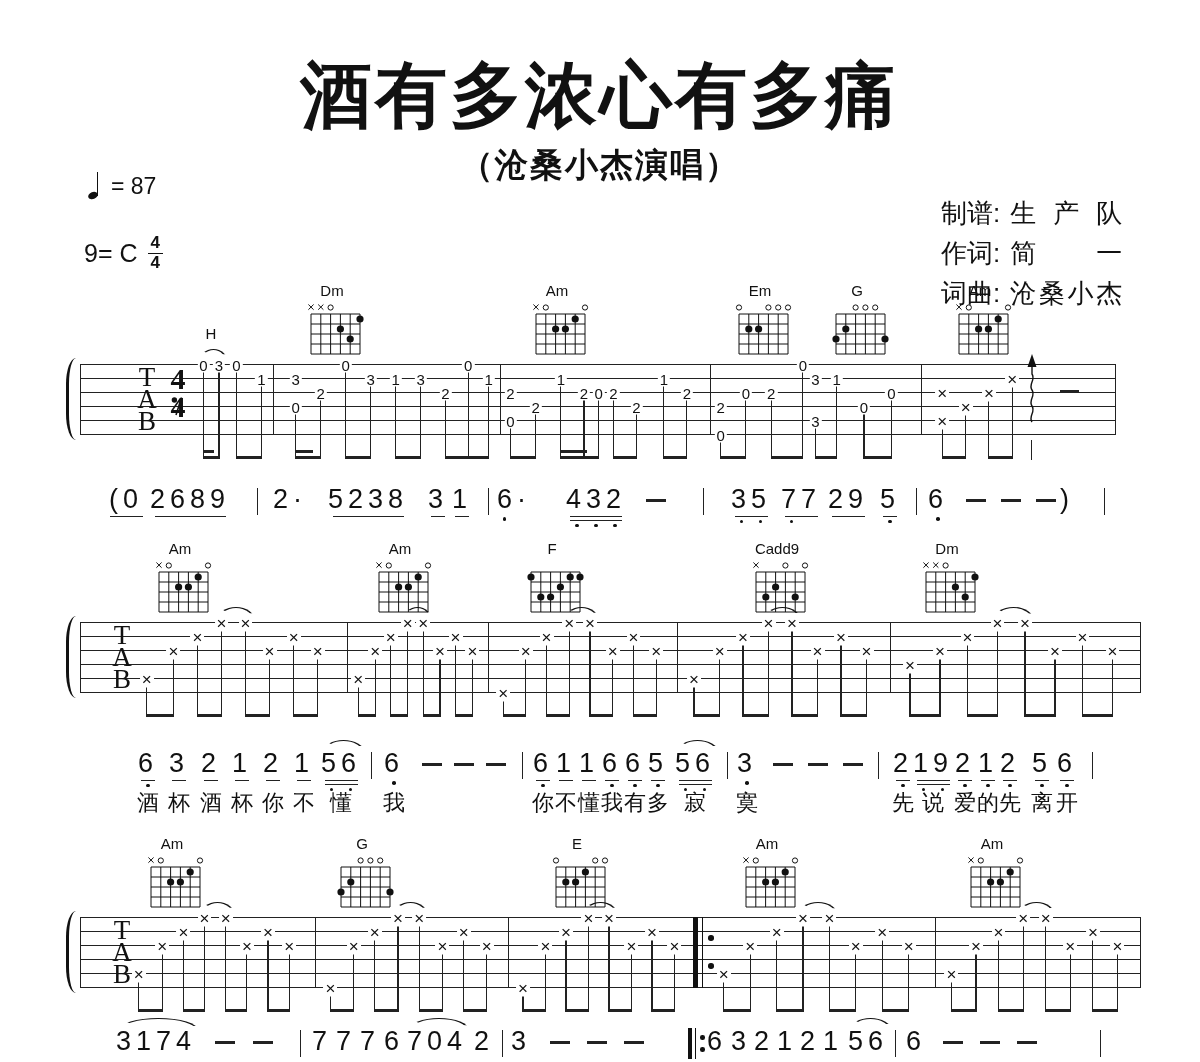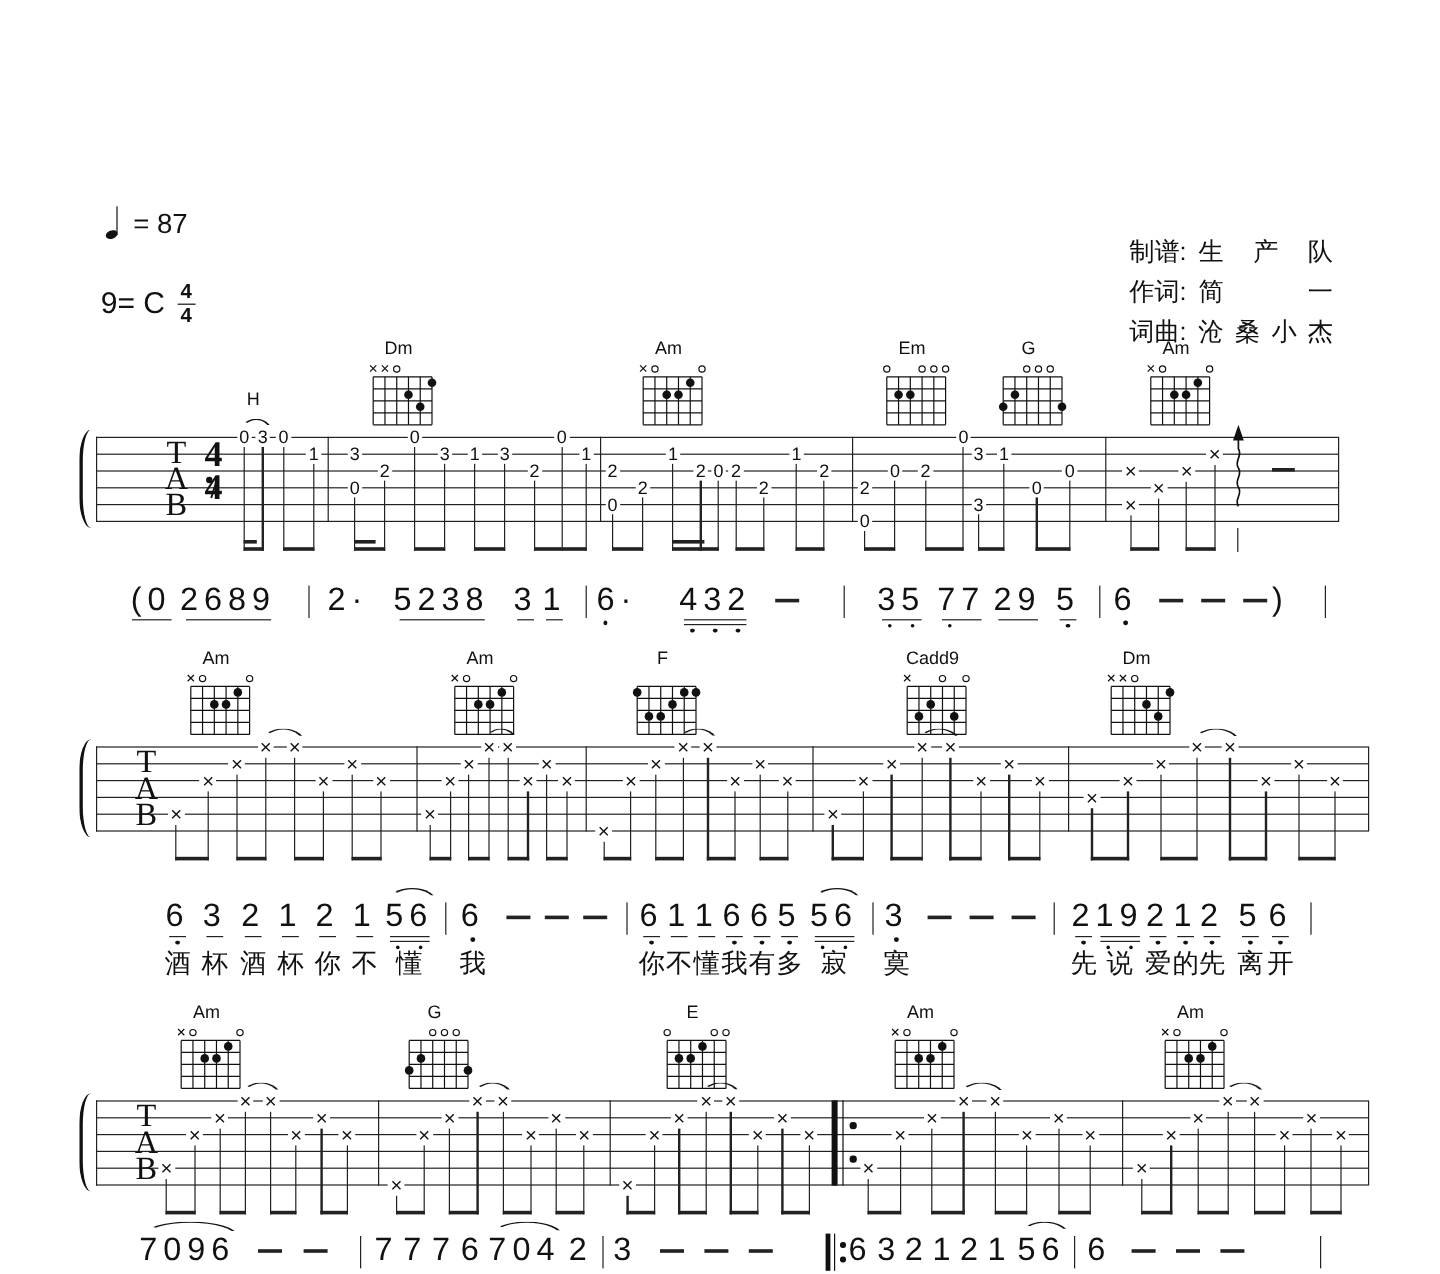--- a/index.html
+++ b/index.html
@@ -11,36 +11,38 @@
   #title{left:0;right:0;top:48px;text-align:center;font-size:72px;font-weight:700;letter-spacing:3px;}
   #subtitle{left:0;right:0;top:143px;text-align:center;font-size:33px;font-weight:700;letter-spacing:2px;}
   #tempo{left:88px;top:172px;display:flex;align-items:center;gap:10px;font-size:23px;}
   .qnote{position:relative;width:13px;height:28px;display:inline-block;}
   .qnote:before{content:"";position:absolute;left:0;bottom:1px;width:10px;height:7px;background:#111;border-radius:50%;transform:rotate(-20deg);}
   .qnote:after{content:"";position:absolute;left:8.5px;top:0;width:1.8px;height:24px;background:#111;}
   #key{left:84px;top:234px;display:flex;align-items:center;gap:10px;font-size:25px;}
   .frac{display:inline-flex;flex-direction:column;align-items:center;font-size:17px;font-weight:700;line-height:1.1;}
   .frac i{font-style:normal;padding:0 3px;}
   .frac i:first-child{border-bottom:1.6px solid #111;}
-  #credits{left:941px;top:196px;display:flex;flex-direction:column;gap:5px;font-size:21px;font-weight:500;}
+  #credits{left:941px;top:196px;display:flex;flex-direction:column;gap:5px;font-size:26px;font-weight:500;}
   .credit-row{display:flex;gap:10px;}
   .credit-value{display:flex;justify-content:space-between;width:112px;}
   .staff-line,.barline,.beam,.stem,.uline,.jbar,.dashnote{background:#222;}
   .tab-note{background:#fff;padding:0 2px;font-size:15px;line-height:1;z-index:3;}
   .mute{font-size:17px;}
   .jtok{font-size:27px;line-height:1;letter-spacing:5px;z-index:3;}
   .arc{border:2px solid transparent;border-top:1.7px solid #111;border-radius:50% 50% 0 0/100% 100% 0 0;}
   .lyric{font-size:22px;line-height:1;}
   .serif{font-family:"Liberation Serif","DejaVu Serif",serif;}
   svg{position:absolute;overflow:visible;}
 </style>
 </head>
 <body>
 
 <div id="sheet">
+  <div class="abs" id="title">酒有多浓心有多痛</div>
+  <div class="abs" id="subtitle">（沧桑小杰演唱）</div>
   <div class="abs" id="tempo">
     <span class="qnote"></span>
     <span>= 87</span>
   </div>
   <div class="abs" id="key">
     <span>9= C</span>
     <span class="frac">
       <i>4</i>
       <i>4</i>
     </span>
@@ -878,21 +880,21 @@
       <div class="abs stem" style="left: 1069.7px; top: 953px; width: 1.2px; height: 59px;"></div>
       <div class="abs ctr tab-note mute" style="left: 1092.85px; top: 931.7px;">×</div>
       <div class="abs stem" style="left: 1092.25px; top: 939px; width: 1.2px; height: 73px;"></div>
       <div class="abs ctr tab-note mute" style="left: 1117.45px; top: 945.7px;">×</div>
       <div class="abs stem" style="left: 1116.85px; top: 953px; width: 1.2px; height: 59px;"></div>
       <div class="abs beam" style="left: 950.8px; top: 1009px; width: 25.8px; height: 3.4px;"></div>
       <div class="abs beam" style="left: 997.95px; top: 1009px; width: 25.8px; height: 3.4px;"></div>
       <div class="abs beam" style="left: 1045.1px; top: 1009px; width: 25.8px; height: 3.4px;"></div>
       <div class="abs beam" style="left: 1092.25px; top: 1009px; width: 25.8px; height: 3.4px;"></div>
       <div class="abs arc" style="left: 1018.15px; top: 902px; width: 32.55px; height: 11px;"></div>
-      <div class="abs cx jtok" style="left: 156px; top: 1028px;">7096</div>
+      <div class="abs cx jtok" style="left: 156px; top: 1028px;">3174</div>
       <div class="abs arc" style="left: 118.5px; top: 1018px; width: 75px; height: 9px;"></div>
       <div class="abs dashnote" style="left: 215px; top: 1041px; width: 20px; height: 3.2px;"></div>
       <div class="abs dashnote" style="left: 253px; top: 1041px; width: 20px; height: 3.2px;"></div>
       <div class="abs jbar" style="left: 300px; top: 1030px; width: 1.4px; height: 27px;"></div>
       <div class="abs cx jtok" style="left: 322px; top: 1028px;">7</div>
       <div class="abs cx jtok" style="left: 346px; top: 1028px;">7</div>
       <div class="abs cx jtok" style="left: 370px; top: 1028px;">7</div>
       <div class="abs cx jtok" style="left: 394px; top: 1028px;">6</div>
       <div class="abs cx jtok" style="left: 437px; top: 1028px;">704</div>
       <div class="abs arc" style="left: 409px; top: 1018px; width: 56px; height: 9px;"></div>

